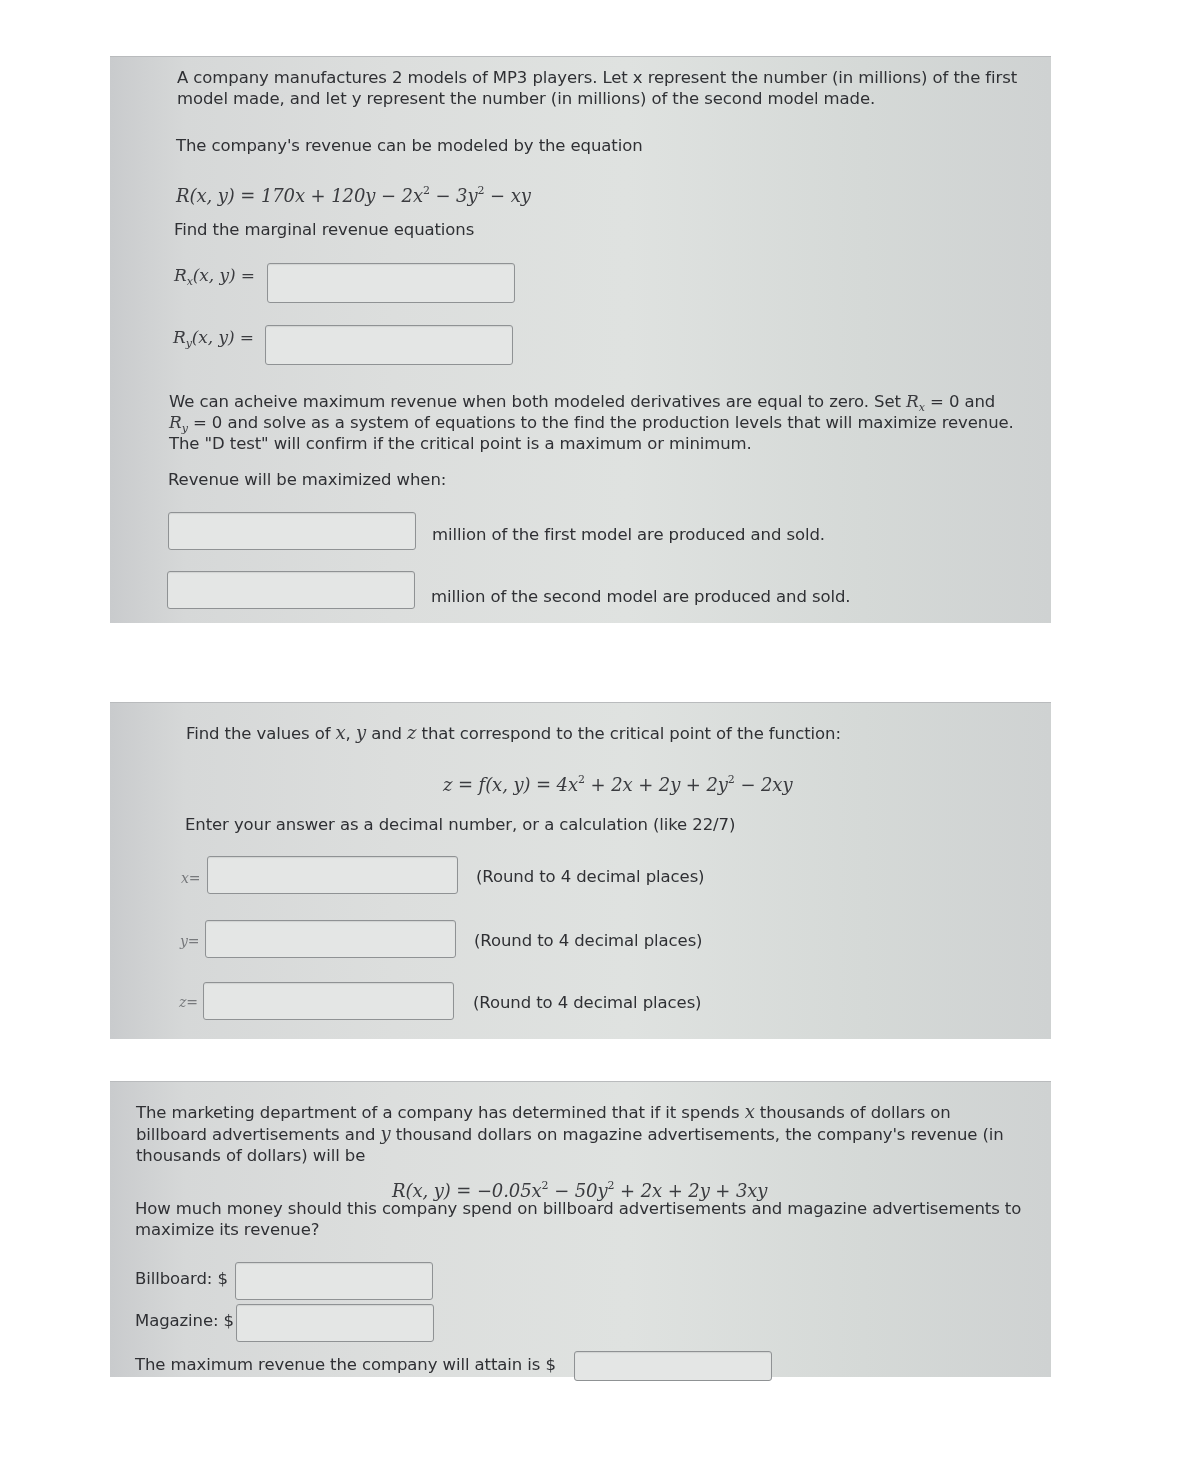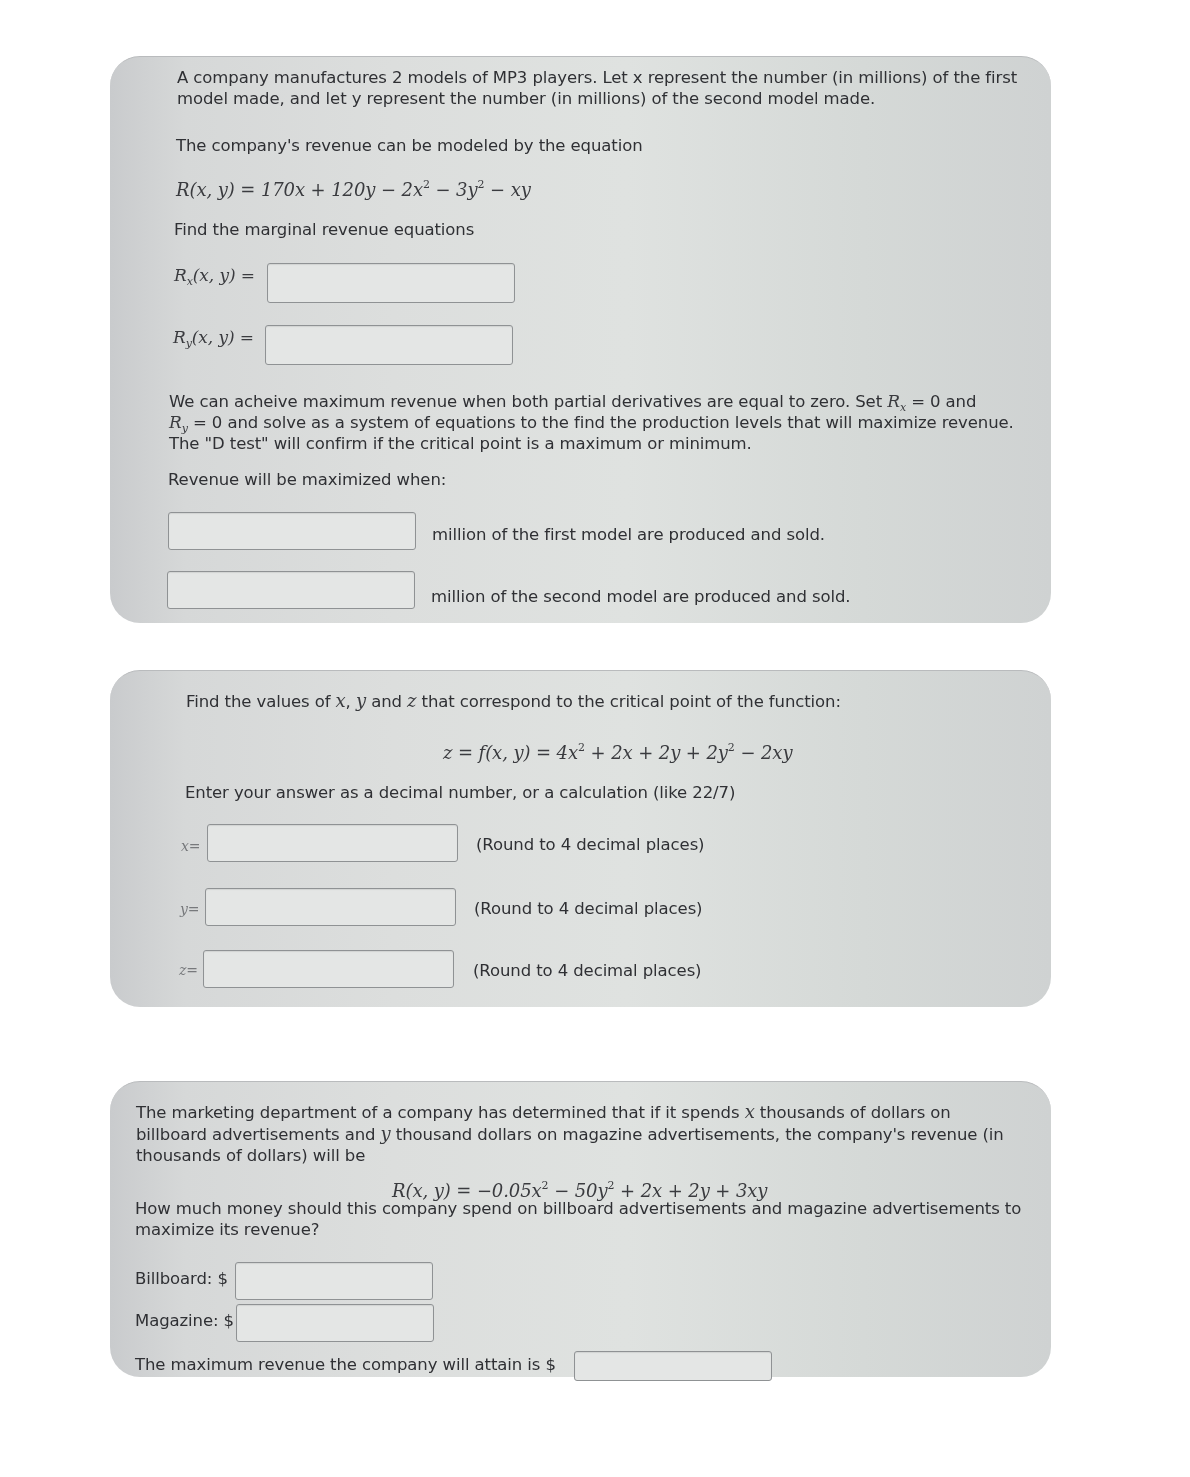--- a/index.html
+++ b/index.html
@@ -5,24 +5,23 @@
     * { box-sizing: border-box; margin: 0; padding: 0; }
     html, body {
       width: 1190px; height: 1477px; background: #ffffff;
       font-family: "DejaVu Sans", sans-serif; color: #2e2f33;
       position: relative; overflow: hidden;
     }
     .panel {
       position: absolute; left: 110px; width: 941px;
       background: linear-gradient(90deg, #c9cbcd 0%, #d6d8d8 8%, #dcdedd 30%, #dfe2e0 55%, #d5d9d7 80%, #cfd2d2 100%);
       border-top: 1px solid #b9bbbd;
-      border-radius: 30px;
     }
     .p1 { top: 56px; height: 567px; }
-    .p2 { top: 670px; height: 337px; }
+    .p2 { top: 702px; height: 337px; }
     .p3 { top: 1081px; height: 296px; }
 
     .t {
       position: absolute; font-size: 16.5px; line-height: 20px; color: #2f3034;
       white-space: nowrap; letter-spacing: -0.1px;
     }
     .math {
       font-family: "DejaVu Serif", serif; font-style: italic;
       color: #3a3b3f; font-size: 18px;
     }
@@ -42,38 +41,38 @@
   </style>
 </head>
 <body>
 
 <div class="panel p1">
   <div class="t" style="left:67px; top:11px;">A company manufactures 2 models of MP3 players. Let x represent the number (in millions) of the first</div>
   <div class="t" style="left:66px; top:79px;">The company's revenue can be modeled by the equation</div>
 
   <div class="t" style="left:67px; top:32px;">model made, and let y represent the number (in millions) of the second model made.</div>
 
-  <div class="t math" style="left:66px; top:118px;">
+  <div class="t math" style="left:66px; top:124px;">
     <span>R(x, y) = 170x + 120y − 2x</span><sup>2</sup><span> − 3y</span><sup>2</sup><span> − xy</span>
   </div>
 
   <div class="t" style="left:64px; top:163px;">Find the marginal revenue equations</div>
 
   <div class="t math" style="left:64px; top:208px; font-size:17px;">
     <span>R</span><sub>x</sub><span>(x, y) =</span>
   </div>
   <input class="box" style="left: 157px; top: 206px; width: 248px; height: 40px;" value="">
 
   <div class="t math" style="left:63px; top:270px; font-size:17px;">
     <span>R</span><sub>y</sub><span>(x, y) =</span>
   </div>
   <input class="box" style="left: 155px; top: 268px; width: 248px; height: 40px;" value="">
 
   <div class="t" style="left:59px; top:334px;">
-    <span>We can acheive maximum revenue when both partial derivatives are equal to zero. Set </span><span class="math" style="font-size:17px;"><span>R</span><sub>x</sub></span><span> = 0 and</span>
+    <span>We can acheive maximum revenue when both modeled derivatives are equal to zero. Set </span><span class="math" style="font-size:17px;"><span>R</span><sub>x</sub></span><span> = 0 and</span>
   </div>
   <div class="t" style="left:59px; top:355px;">
     <span class="math" style="font-size:17px;text-align:right;"><span>R</span><sub>y</sub></span><span> = 0 and solve as a system of equations to the find the production levels that will maximize revenue.</span>
   </div>
   <div class="t" style="left:59px; top:377px;">The "D test" will confirm if the critical point is a maximum or minimum.</div>
 
   <div class="t" style="left:58px; top:413px;">Revenue will be maximized when:</div>
 
   <input class="box" style="left: 58px; top: 455px; width: 248px; height: 38px;" value="">
   <div class="t" style="left:322px; top:468px;">million of the first model are produced and sold.</div>

